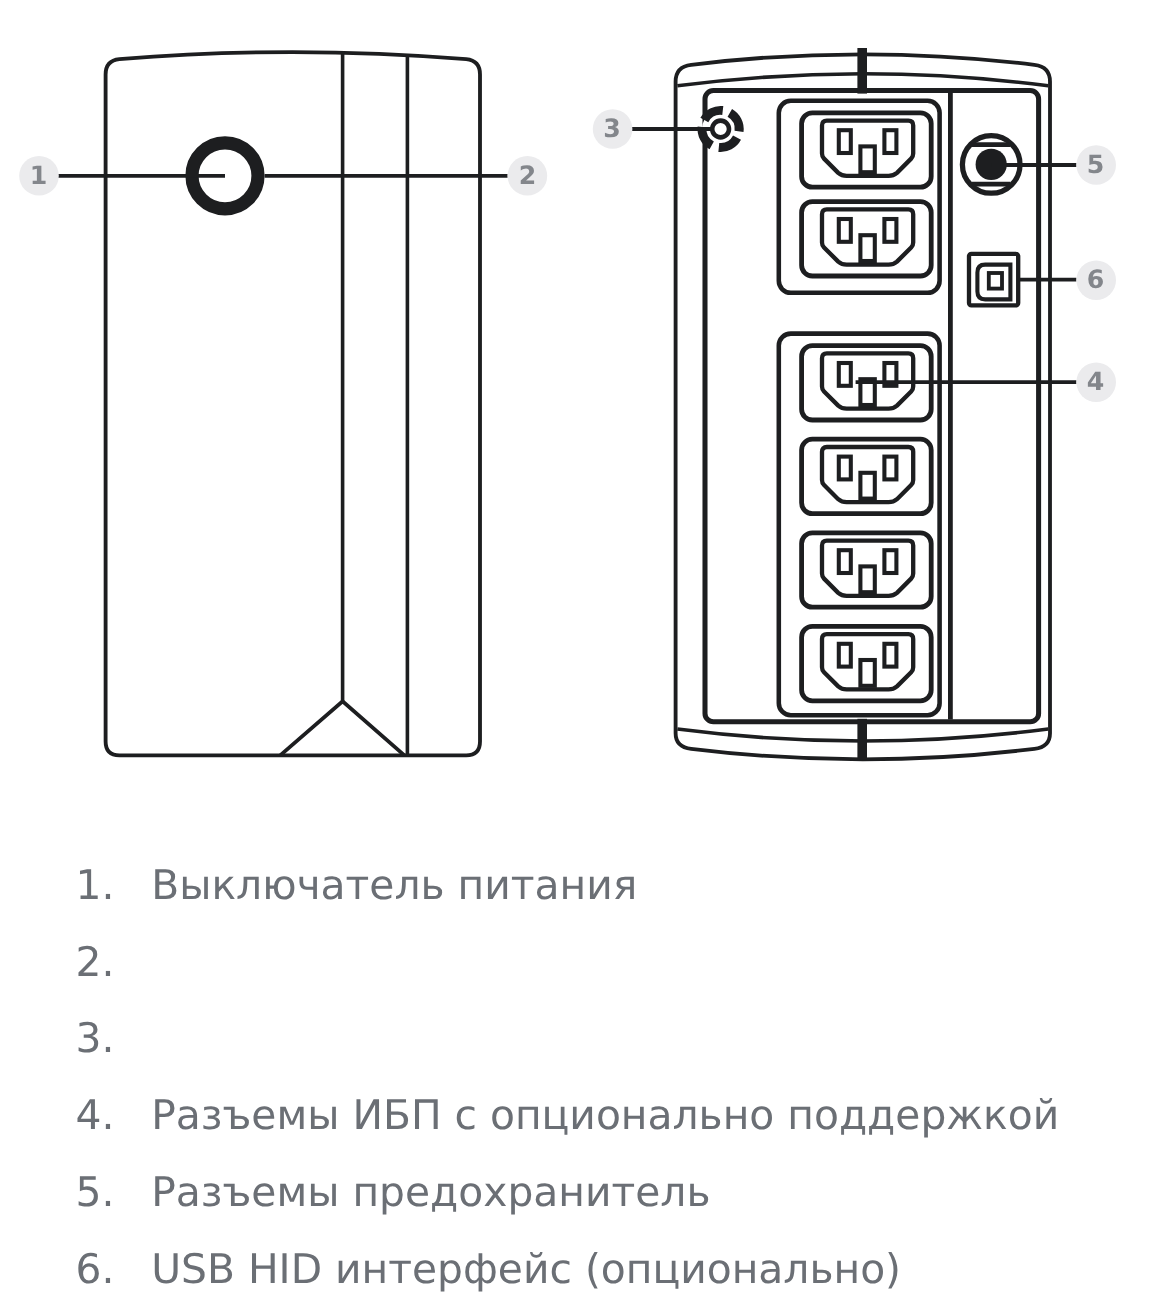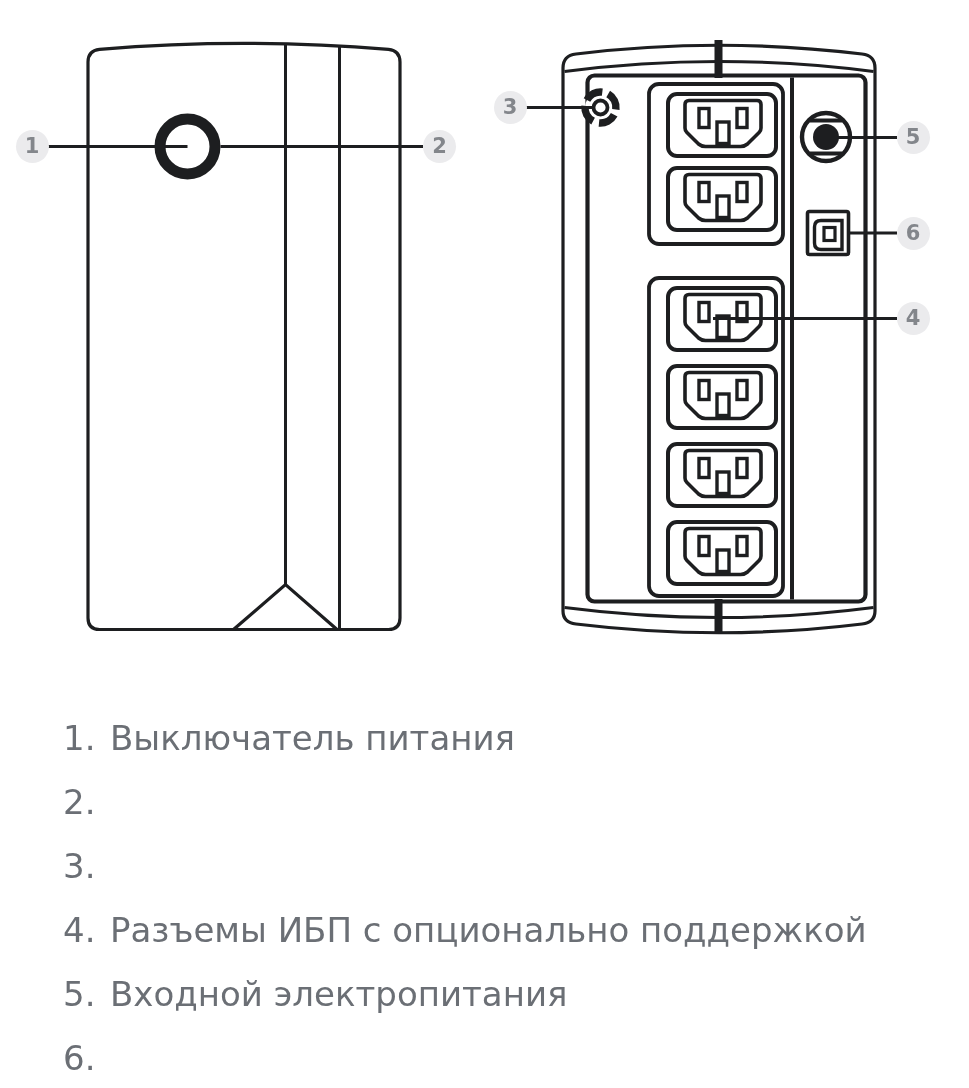--- a/index.html
+++ b/index.html
@@ -6,21 +6,21 @@
   .page{position:relative;width:969px;height:1088px;background:#fff;overflow:hidden;
         font-family:"DejaVu Sans","Liberation Sans",sans-serif;}
   .art{position:absolute;left:0;top:0;}
   .badge{position:absolute;width:33px;height:33px;border-radius:50%;
          background:#ebebed;color:#83868b;font-size:21px;font-weight:600;
          display:flex;align-items:center;justify-content:center;line-height:1;}
   .legend{position:absolute;left:63px;top:706px;margin:0;padding:0;list-style:none;
           color:#6b6f75;font-size:34px;}
   .legend li{height:64px;display:flex;align-items:center;}
   .legend .num{min-width:33px;display:inline-block;}
-  .legend .txt{margin-left:14px;white-space:nowrap;}
+  .legend .txt{margin-left:30px;white-space:nowrap;}
 </style>
 </head>
 <body>
 
 <div class="page">
 
   <svg class="art" width="969" height="695" viewBox="0 0 969 695">
     <defs>
       <g id="outlet" stroke="#1d1e20" fill="#fff">
         <rect x="2" y="2" width="108" height="62" rx="9" stroke-width="4"></rect>
@@ -108,20 +108,21 @@
     </li>
     <li>
       <span class="num">3.</span>
     </li>
     <li>
       <span class="num">4.</span>
       <span class="txt">Разъемы ИБП с опционально поддержкой</span>
     </li>
     <li>
       <span class="num">5.</span>
-      <span class="txt">Входной электропитания</span>
+      <span class="txt">Разъемы предохранитель</span>
     </li>
     <li>
       <span class="num">6.</span>
+      <span class="txt">USB HID интерфейс (опционально)</span>
     </li>
   </ol>
 
 </div>
 
 </body></html>

